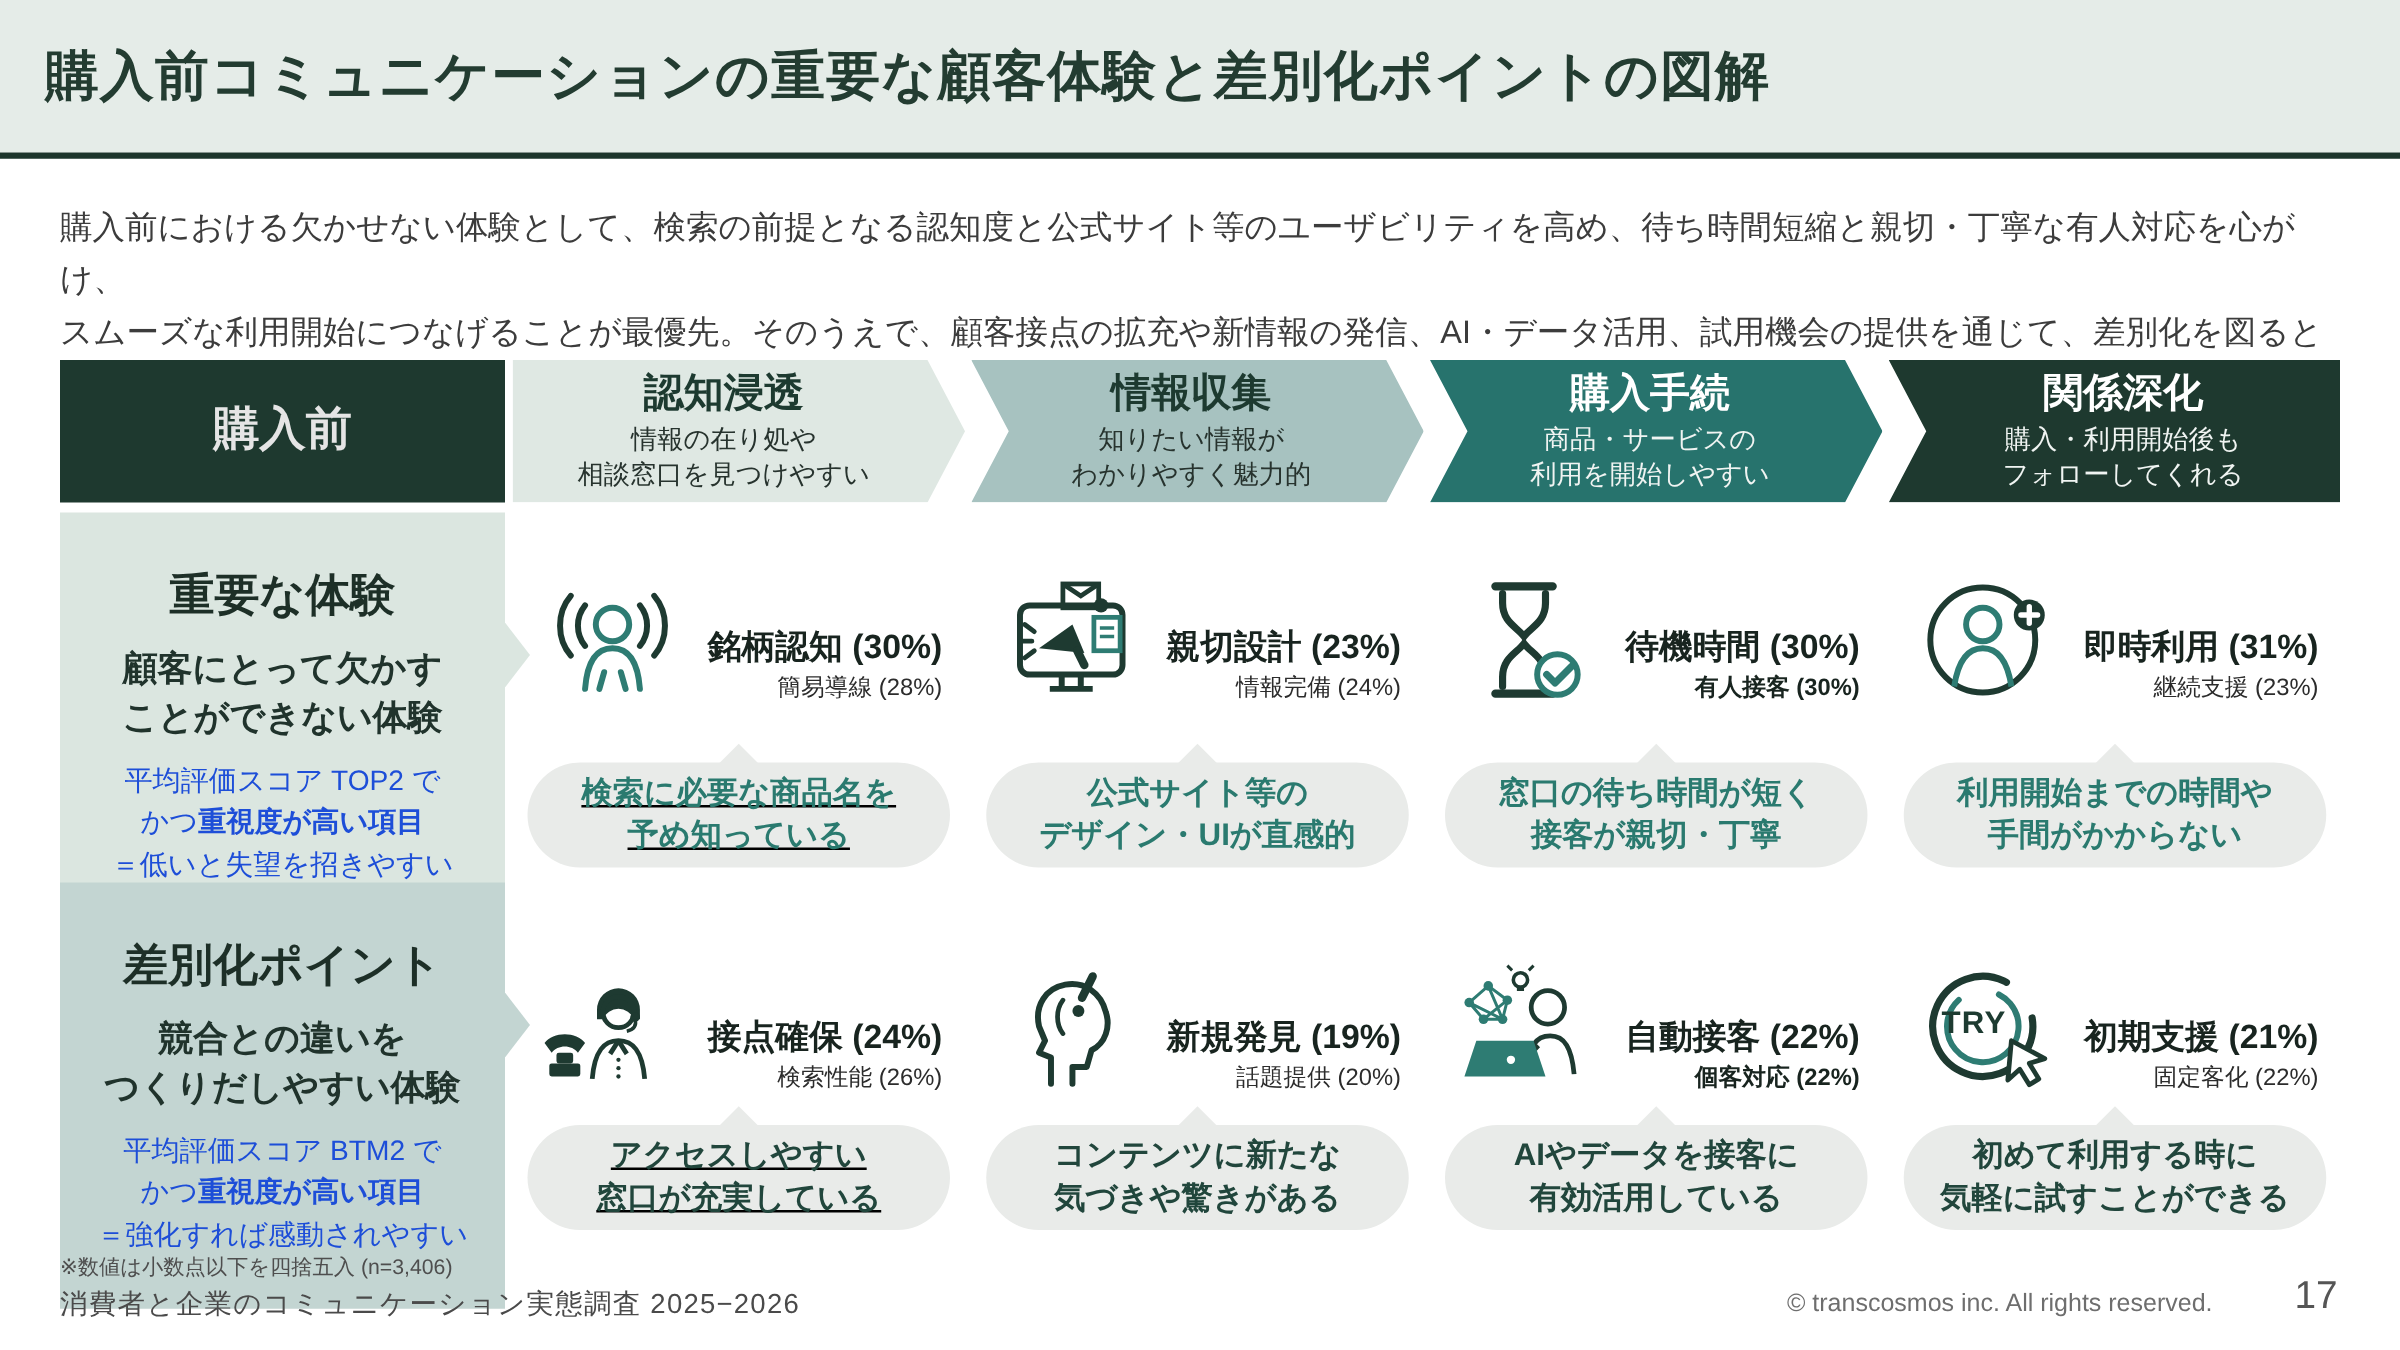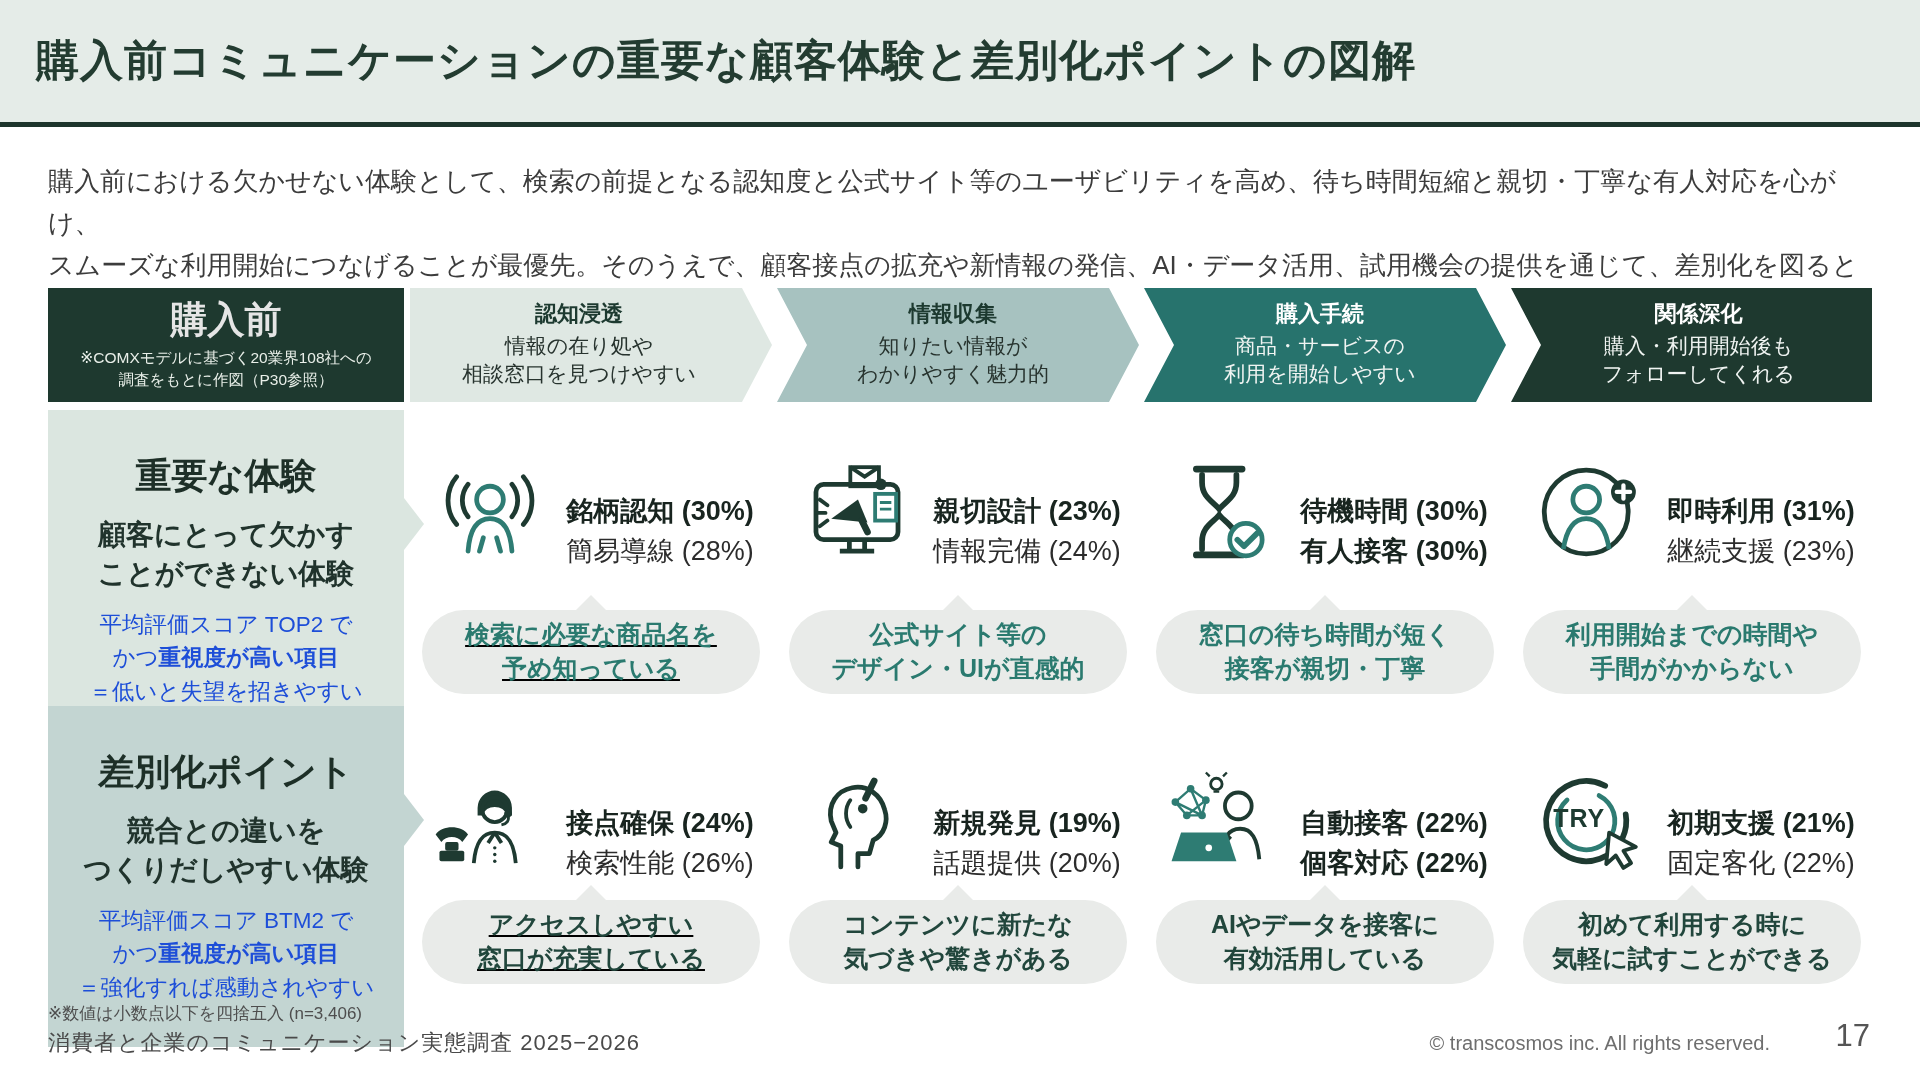--- a/index.html
+++ b/index.html
@@ -27,21 +27,21 @@
   .logo-th { font-size:18px; font-weight:800; color:#1d3b31; align-self:flex-end; margin:0 0 24px 2px; }
   .logo-anniv { position:absolute; right:-6px; bottom:0; font-size:16px; font-weight:800; color:#1d3b31; letter-spacing:0.5px; }
 
   
   #intro { position:absolute; left:48px; top:160px; width:1830px; font-size:26px;
     color:#3c3c3c; line-height:1.62; }
 
   
   .stage { position:absolute; top:288px; height:114px; display:flex; flex-direction:column;
     align-items:center; justify-content:center; text-align:center; }
-  .stage-title { font-size:22px; font-weight:800; line-height:1.2; margin-bottom:4px; }
+  .stage-title { font-size:32px; font-weight:800; line-height:1.2; margin-bottom:4px; }
   .stage-sub { font-size:21px; line-height:1.35; }
   .preline { white-space:pre-line; }
   #stage-0 { left:48px; width:356px; background:#1e392f; }
   #stage-0 .stage-title { font-size:37px; color:#e5e5e5; }
   #stage-0 .stage-sub { font-size:15.5px; color:#e9efe9; line-height:1.45; }
   #stage-1 { left:410px; width:362px; background:#dfe8e3;
     clip-path:polygon(0 0, calc(100% - 30px) 0, 100% 50%, calc(100% - 30px) 100%, 0 100%); padding-right:24px; }
   #stage-1 .stage-title, #stage-2 .stage-title { color:#1d3a30; }
   #stage-1 .stage-sub, #stage-2 .stage-sub { color:#27332e; }
   #stage-2 { left:777px; width:362px; background:#a7c2c0;
@@ -66,21 +66,21 @@
   .panel-note { font-size:22.5px; color:#1d4ed8; line-height:1.5; }
   .panel-note b { font-weight:800; }
 
   
   .cell { position:absolute; width:362px; height:168px; display:flex; align-items:center;
     justify-content:center; gap:14px; }
   .cell .icon { width:124px; height:120px; flex:0 0 auto; position:relative; }
   .cell .icon svg { width:100%; height:100%; }
   .labels { text-align:left;margin-top:38px; }
   .l1 { font-size:27px; font-weight:800; color:#18241f; line-height:1.5; }
-  .l2 { font-size:27px; font-weight:400; color:#2c2c2c; line-height:1.5; }
+  .l2 { font-size:19px; font-weight:400; color:#2c2c2c; line-height:1.5;text-align:right; }
   .l2.bold { font-weight:800; color:#18241f; }
   .row1 { top:428px; } .row2 { top:740px; }
   .c0 { left:410px; } .c1 { left:777px; } .c2 { left:1144px; } .c3 { left:1511px; }
 
   .bubble { position:absolute; width:338px; height:84px; background:#e9ebe9; border-radius:42px;
     display:flex; align-items:center; justify-content:center; text-align:center; }
   .bubble::before { content:""; position:absolute; top:-15px; left:50%; margin-left:-17px;
     border-left:17px solid transparent; border-right:17px solid transparent;
     border-bottom:17px solid #e9ebe9; }
   .bubble span { font-size:25px; font-weight:700; line-height:1.35; }
@@ -109,22 +109,20 @@
   <div id="header-rule"></div>
 
 
   <div id="intro">
     <div>購入前における欠かせない体験として、検索の前提となる認知度と公式サイト等のユーザビリティを高め、待ち時間短縮と親切・丁寧な有人対応を心がけ、</div>
     <div>スムーズな利用開始につなげることが最優先。そのうえで、顧客接点の拡充や新情報の発信、AI・データ活用、試用機会の提供を通じて、差別化を図るとよい。</div>
   </div>
 
   <div class="stage" id="stage-0">
     <div class="stage-title">購入前</div>
-    <div class="stage-sub preline">※COMXモデルに基づく20業界108社への
-調査をもとに作図（P30参照）</div>
   </div>
   <div class="stage" id="stage-1">
     <div class="stage-title">認知浸透</div>
     <div class="stage-sub preline">情報の在り処や
 相談窓口を見つけやすい</div>
   </div>
   <div class="stage" id="stage-2">
     <div class="stage-title">情報収集</div>
     <div class="stage-sub preline">知りたい情報が
 わかりやすく魅力的</div>

